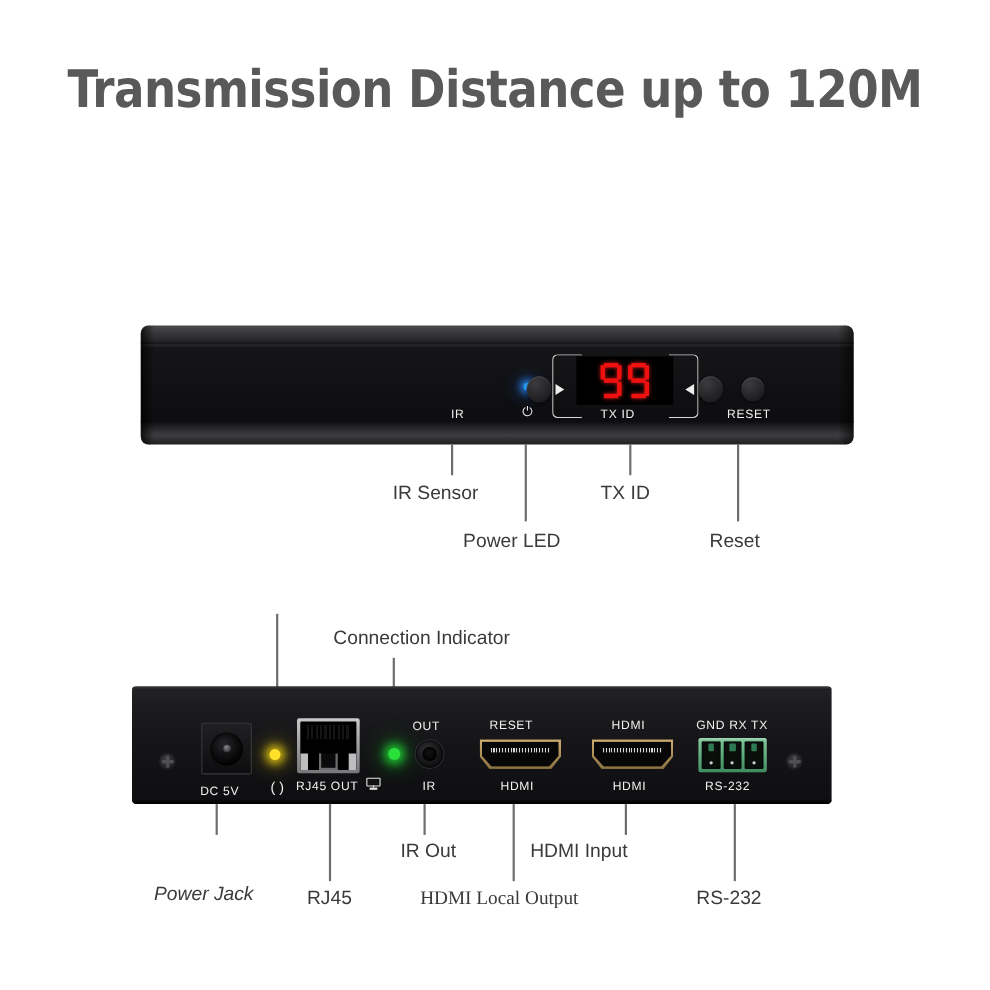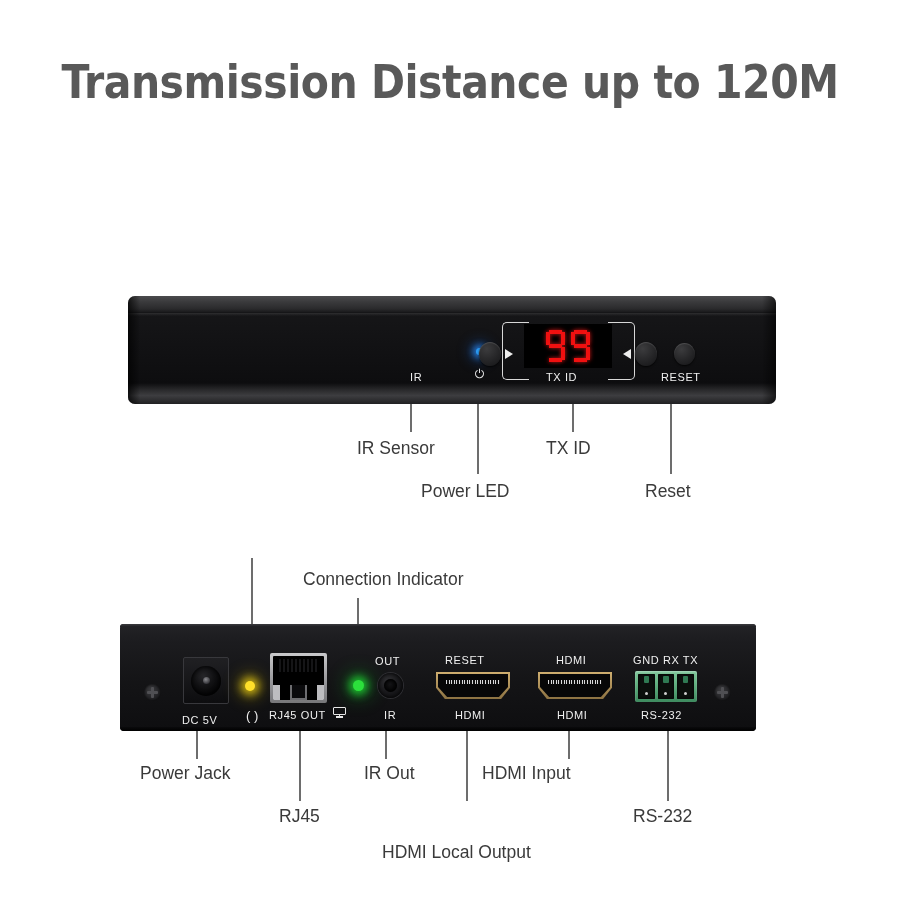--- a/index.html
+++ b/index.html
@@ -383,20 +383,20 @@
     <div class="screw" style="left:594px;top:60px;"></div>
   </div>
 
   <div class="lead" style="left:196px;top:731px;height:28px;"></div>
   <div class="lead" style="left:299px;top:731px;height:70px;"></div>
   <div class="lead" style="left:385px;top:731px;height:28px;"></div>
   <div class="lead" style="left:466px;top:731px;height:70px;"></div>
   <div class="lead" style="left:568px;top:731px;height:28px;"></div>
   <div class="lead" style="left:667px;top:731px;height:70px;"></div>
 
-  <div class="callout" style="left:140px;top:763px;">Power Jack</div>
+  <div class="callout" style="left:140px;top:802px;font-style:italic;">Power Jack</div>
   <div class="callout" style="left:279px;top:806px;">RJ45</div>
   <div class="callout" style="left:364px;top:763px;text-align:center;">IR Out</div>
-  <div class="callout" style="left:382px;top:842px;">HDMI Local Output</div>
+  <div class="callout" style="left:382px;top:806px;font-family:Liberation Serif, serif;">HDMI Local Output</div>
   <div class="callout" style="left:482px;top:763px;">HDMI Input</div>
   <div class="callout" style="left:633px;top:806px;">RS-232</div>
 
 </div>
 
 </body></html>

